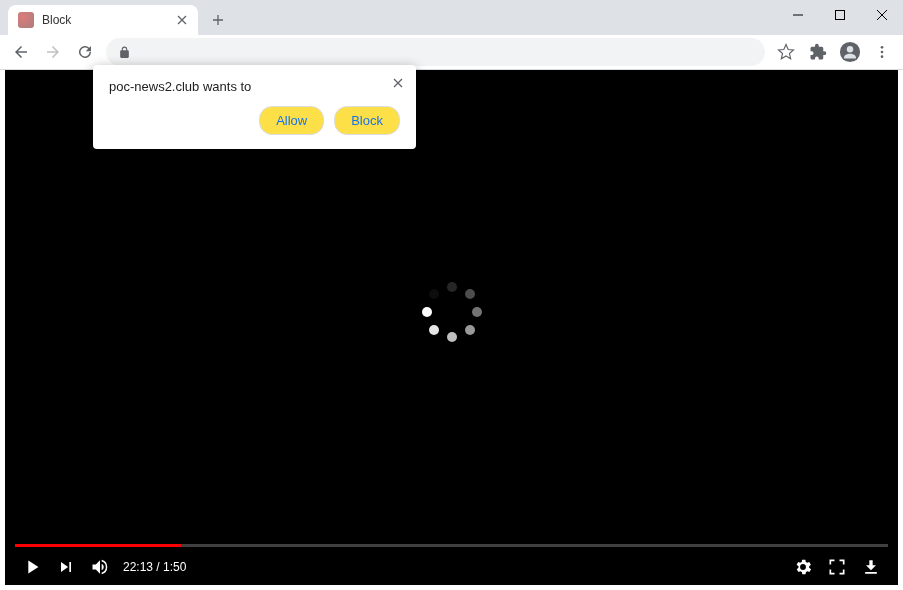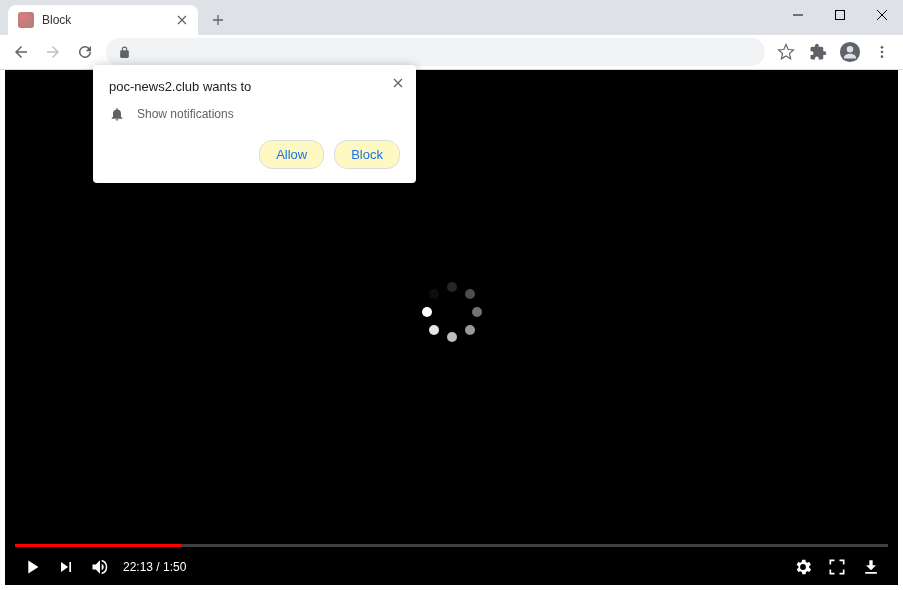--- a/index.html
+++ b/index.html
@@ -49,21 +49,21 @@
 .spacer { flex: 1; }
 
 
 .perm-dialog { position: absolute; left: 93px; top: 65px; width: 323px; background: #fff; border-radius: 4px; box-shadow: 0 2px 12px rgba(0,0,0,0.3); padding: 14px 16px 14px 16px; }
 .perm-head { font-size: 13px; color: #202124; margin-bottom: 12px; }
 .perm-row { display: flex; align-items: center; gap: 12px; margin-bottom: 18px; }
 .perm-row .bell { width: 16px; height: 16px; }
 .perm-row .lbl { font-size: 12px; color: #5f6368; }
 .perm-close { position: absolute; right: 8px; top: 8px; width: 20px; height: 20px; display: flex; align-items: center; justify-content: center; cursor: pointer; }
 .perm-actions { display: flex; justify-content: flex-end; gap: 10px; }
-.perm-btn { border: 1px solid #dadce0; background: #fef9c3; color: #1a73e8; font-size: 13px; padding: 6px 16px; border-radius: 13px; cursor: pointer; }
+.perm-btn { border: 1px solid #dadce0; background: #fde047; color: #1a73e8; font-size: 13px; padding: 6px 16px; border-radius: 13px; cursor: pointer; }
 
 svg { display: block; }
 </style>
 </head>
 <body>
 
 <div class="titlebar">
   <div class="tab">
     <div class="favicon"></div>
     <div class="title">Block</div>
@@ -198,23 +198,17 @@
   </div>
 </div>
 
 <div class="perm-dialog">
   <div class="perm-close" title="Close">
     <svg width="10" height="10" viewBox="0 0 10 10">
         <path d="M1 1 L9 9 M9 1 L1 9" stroke="#5f6368" stroke-width="1.3"></path>
       </svg>
   </div>
   <div class="perm-head">poc-news2.club wants to</div>
-  <div class="perm-row">
-    <svg class="bell" width="16" height="16" viewBox="0 0 24 24">
-        <path d="M12 22a2 2 0 0 0 2-2h-4a2 2 0 0 0 2 2zm6-6V11a6 6 0 0 0-5-5.9V4a1 1 0 0 0-2 0v1.1A6 6 0 0 0 6 11v5l-2 2v1h16v-1z" fill="#5f6368"></path>
-      </svg>
-    <div class="lbl">Show notifications</div>
-  </div>
   <div class="perm-actions">
     <button class="perm-btn">Allow</button>
     <button class="perm-btn">Block</button>
   </div>
 </div>
 
 </body></html>

